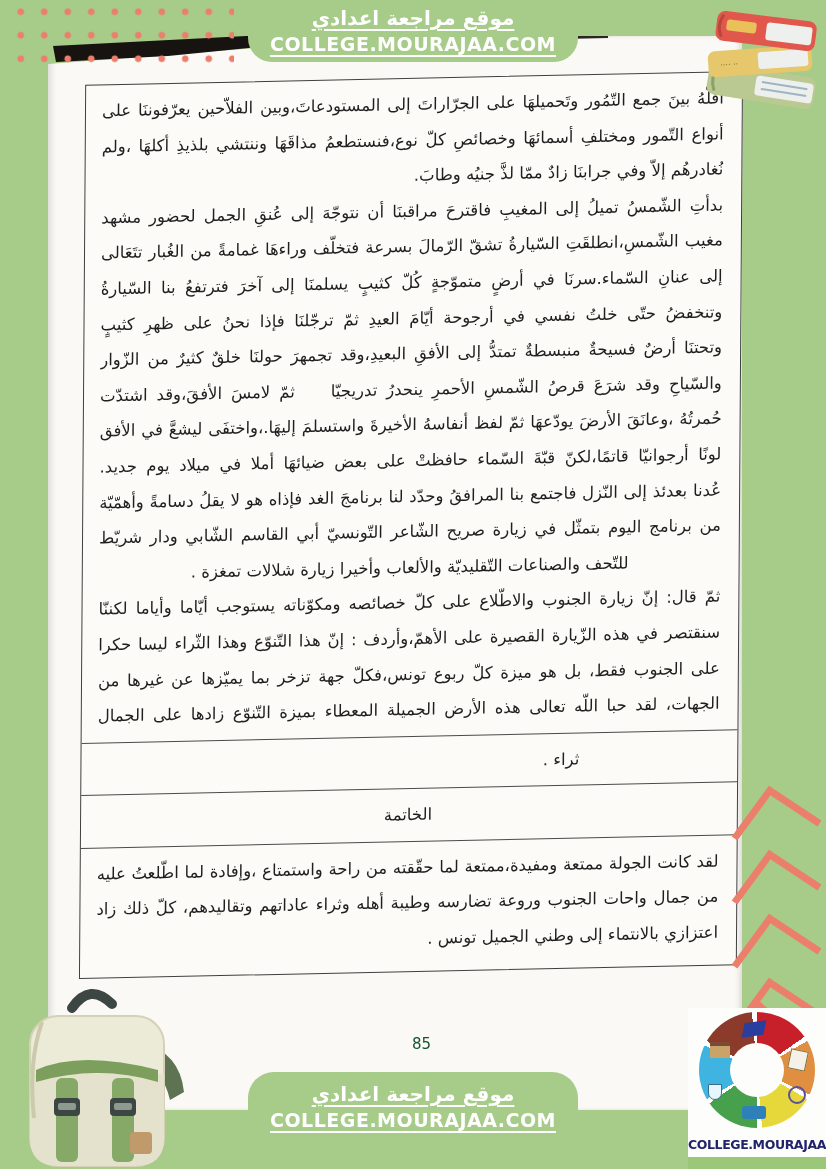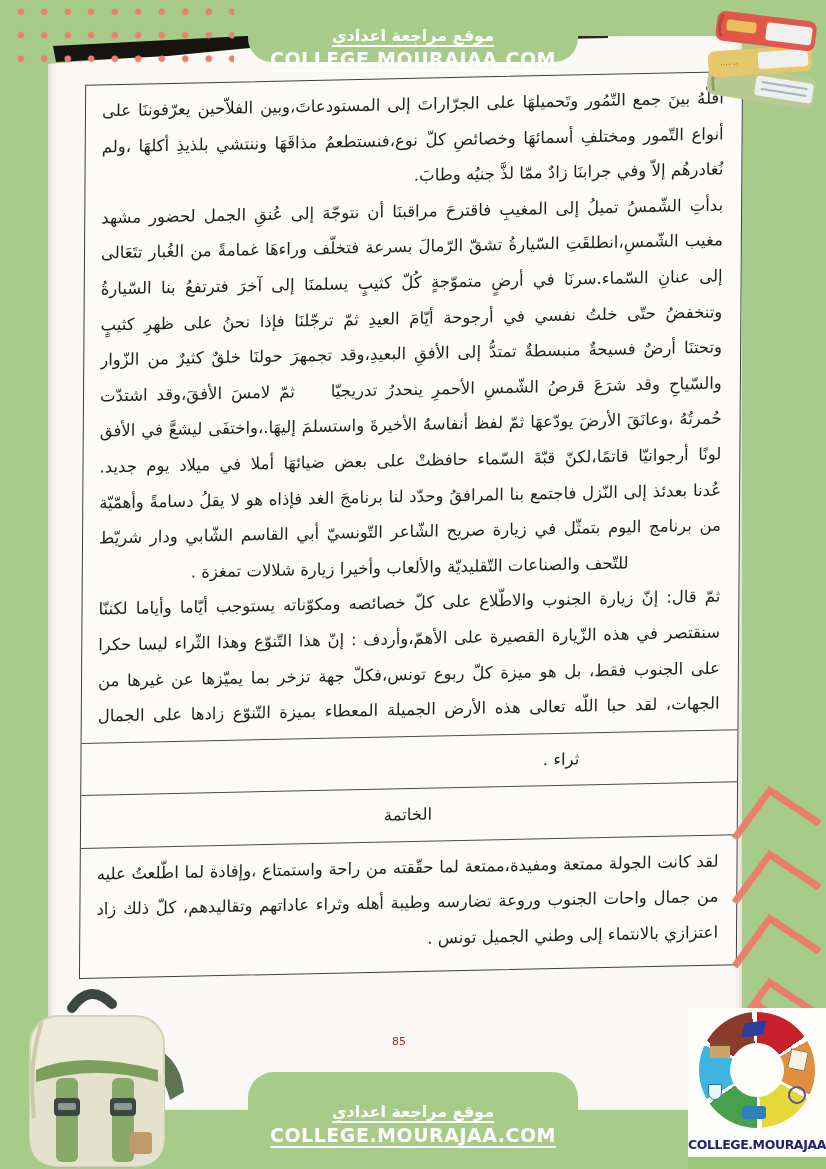--- a/index.html
+++ b/index.html
@@ -19,33 +19,33 @@
   .sec{padding:8px 18px 8px 16px;}
   .sec + .sec{border-top:1.4px solid #4a4a4a;}
   .line{font-size:16.5px;line-height:35.6px;text-align:justify;text-align-last:justify;
         white-space:nowrap;overflow:hidden;}
   .line.l-end{text-align:right;text-align-last:right;}
   .line.l-center{text-align:center;text-align-last:center;}
   .sec-thara .line{text-align:right;text-align-last:right;padding-left:0;padding-right:140px;}
   .sec-heading .line{text-align:center;text-align-last:center;}
   .sec-conclusion{padding-bottom:14px;}
 
-  #page-number{position:absolute;left:392px;top:1035px;font-size:11px;color:#b91c1c;
+  #page-number{position:absolute;left:412px;top:1035px;font-size:15px;color:#14532d;
                font-family:"DejaVu Sans",sans-serif;}
 
   
   .banner-strip{position:absolute;left:0;width:100%;background:#a7cb88;z-index:6;}
   #top-strip{top:0;height:36px;}
   #bottom-strip{top:1110px;height:59px;}
   .banner-tab{position:absolute;left:50%;transform:translateX(-50%);width:330px;background:#a7cb88;
               z-index:7;text-align:center;color:#fff;}
   #top-tab{top:0;height:62px;border-radius:0 0 24px 24px;padding-top:6px;box-sizing:border-box;}
   #bottom-tab{top:1072px;height:97px;border-radius:26px 26px 0 0;padding-top:10px;box-sizing:border-box;}
-  .banner-ar{font-size:16px;font-weight:bold;text-decoration:underline;text-underline-offset:4px;
-             text-decoration-thickness:2px;direction:rtl;margin-top:20px;}
+  .banner-ar{font-size:20px;font-weight:bold;text-decoration:underline;text-underline-offset:4px;
+             text-decoration-thickness:2px;direction:rtl;}
   .banner-en{font-size:19px;font-weight:bold;letter-spacing:.5px;text-decoration:underline;
              text-underline-offset:4px;text-decoration-thickness:2px;margin-top:3px;}
 
   
   #dots{position:absolute;left:2px;top:0;width:232px;height:64px;z-index:8;
         background-image:radial-gradient(circle,#ec7e6c 3.1px,rgba(0,0,0,0) 3.7px);
         background-size:23.5px 23.5px;background-position:7px 0;}
   #chevrons{position:absolute;left:726px;top:778px;z-index:8;}
   #books{position:absolute;left:696px;top:4px;z-index:9;}
   #backpack{position:absolute;left:12px;top:982px;z-index:9;}

